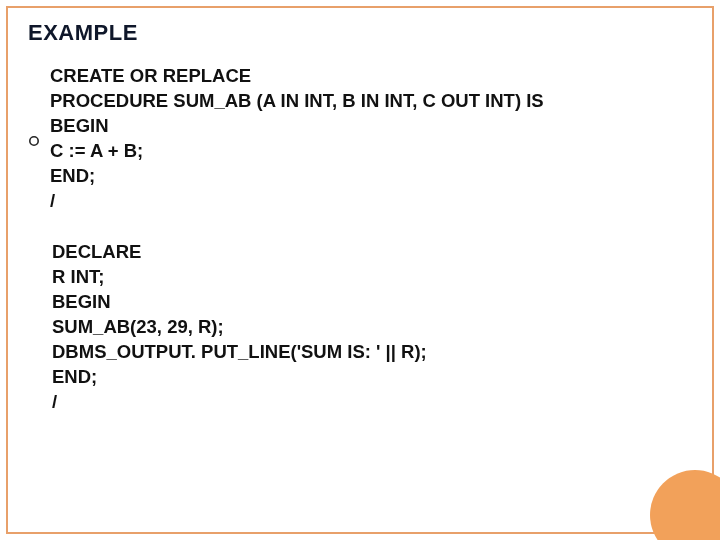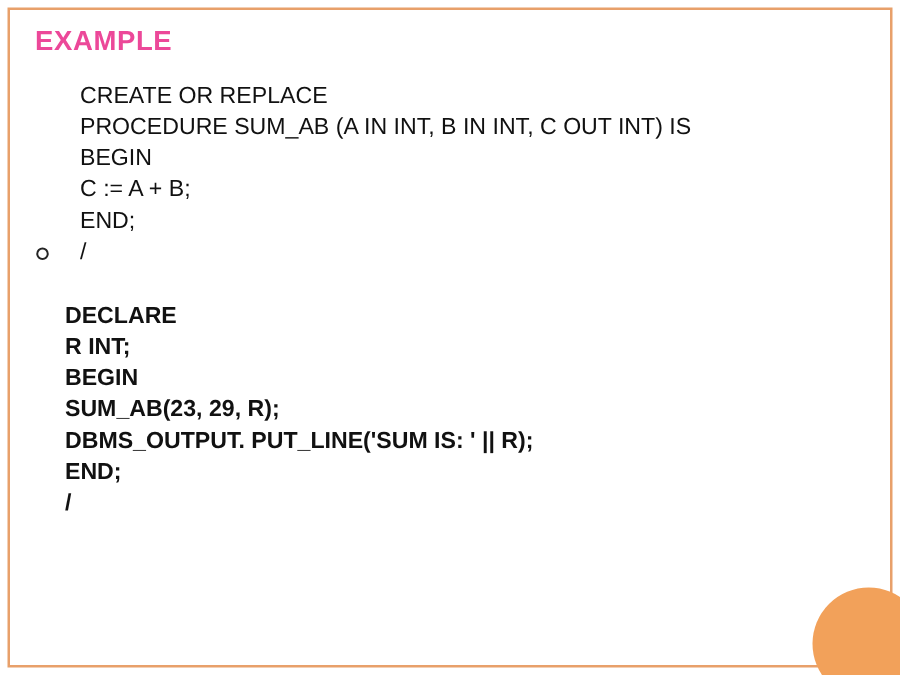--- a/index.html
+++ b/index.html
@@ -18,31 +18,32 @@
     right: 6px;
     bottom: 6px;
     border: 2px solid #e8a06a;
     background: #fff;
     padding: 12px 18px 18px 20px;
   }
   .title {
     font-size: 22px;
     font-weight: 700;
     letter-spacing: 0.5px;
-    color: #ec4899;
+    color: #0f172a;
     font-variant: small-caps;
     margin-bottom: 18px;
   }
   .content {
     position: relative;
   }
   .bullet-row {
     display: flex;
-    align-items: flex-end;
-    gap: 24px;
+    align-items: center;
+    gap: 10px;
+    font-weight: bold;
   }
   .bullet-icon {
     flex: 0 0 auto;
     margin-top: 7px;
   }
   .code-block {
     font-family: Arial, Helvetica, sans-serif;
     font-size: 18.5px;
     color: #111;
     line-height: 1.35;

